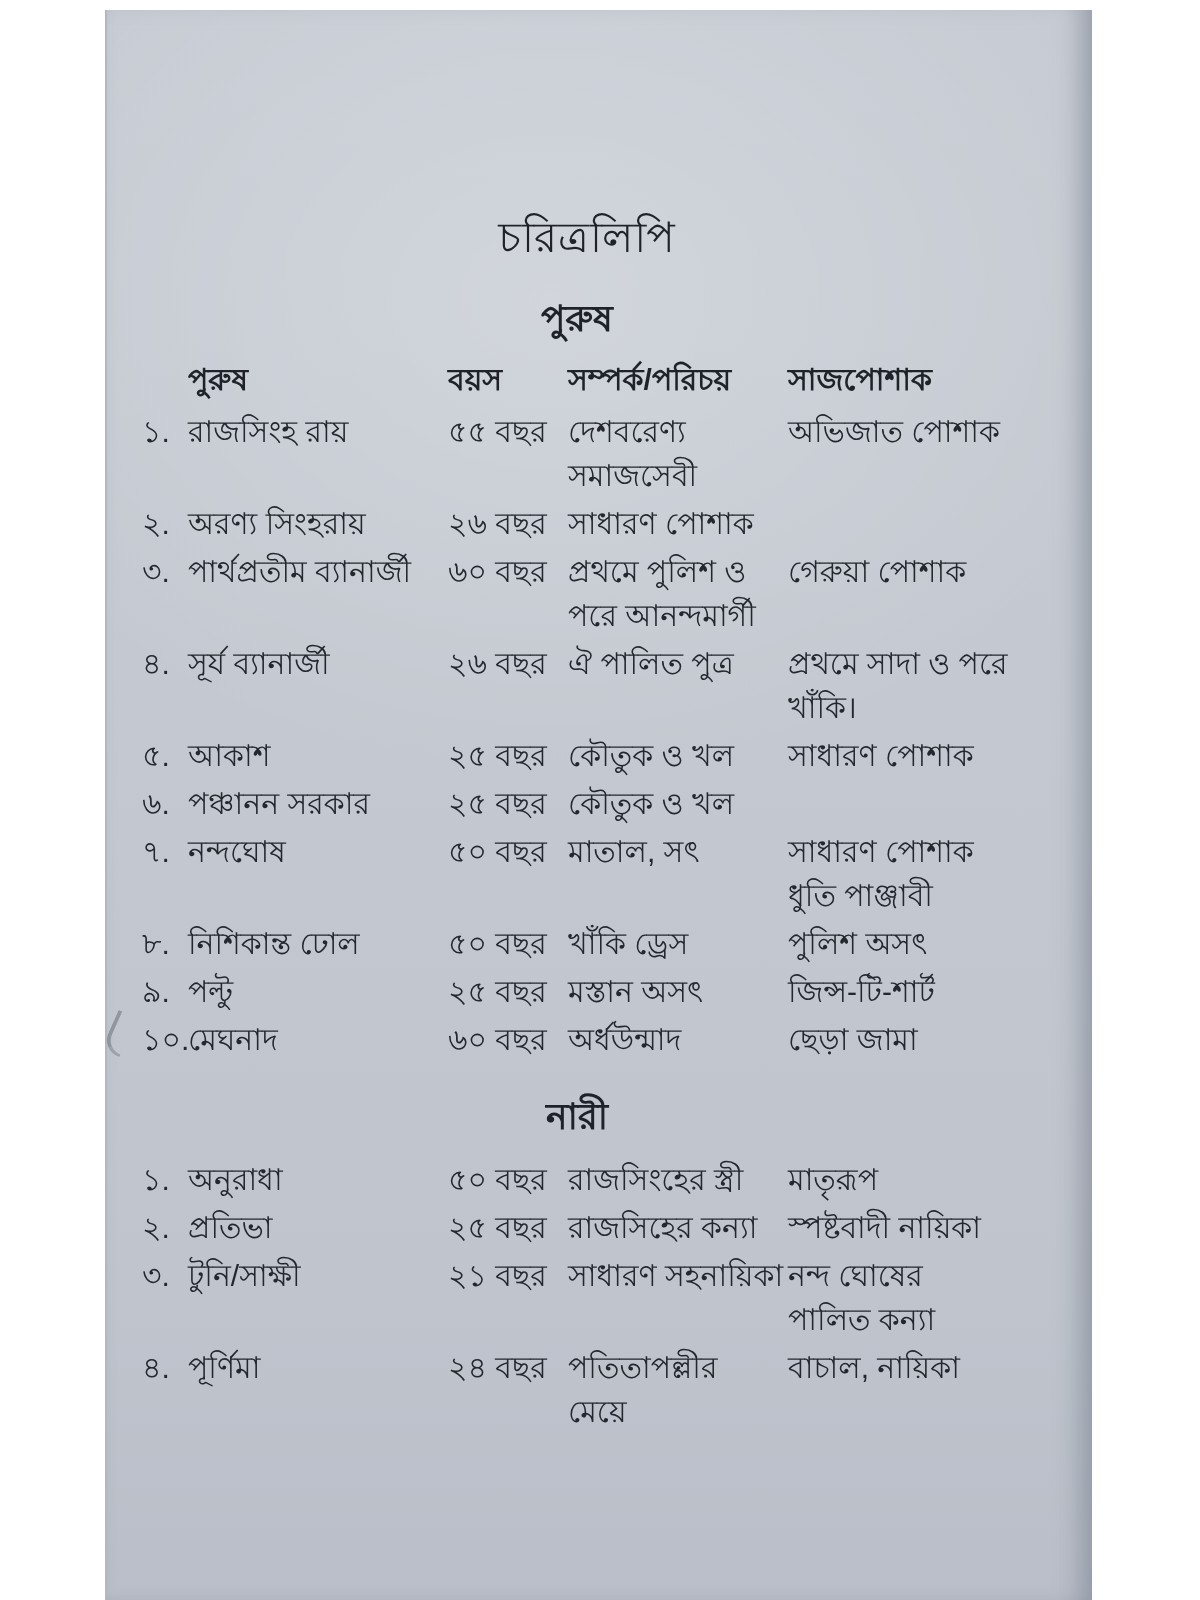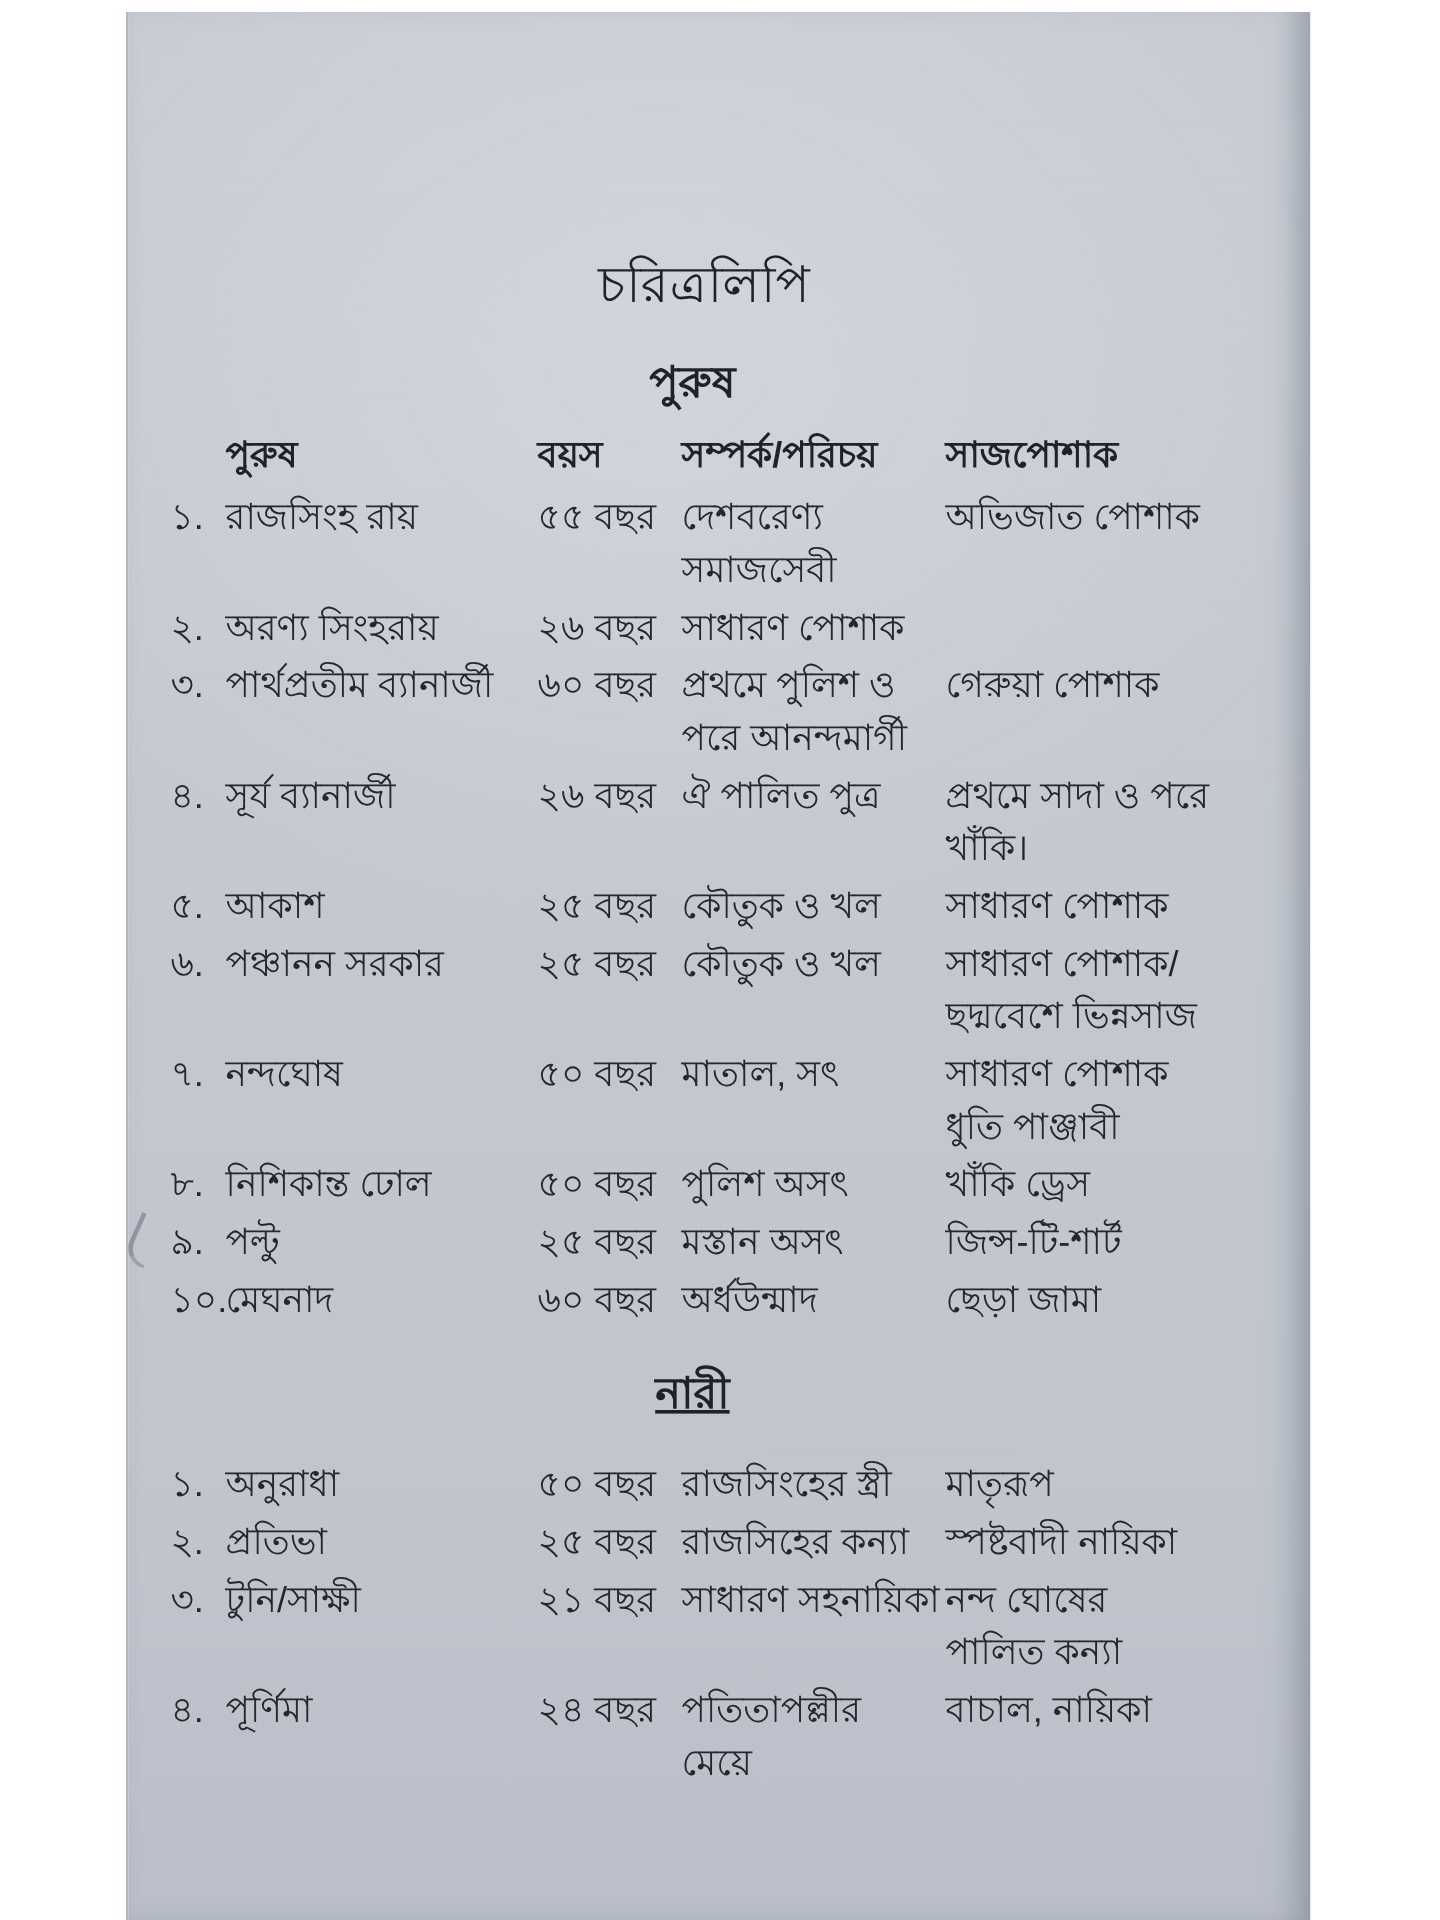--- a/index.html
+++ b/index.html
@@ -45,22 +45,21 @@
   .section-heading {
     text-align: center;
     font-size: 36px;
     line-height: 50px;
     font-weight: bold;
     margin: 0 60px 14px 0;
     color: #1f2228;
   }
   .section-heading.female {
     margin-top: 30px;
-    margin-bottom: 30px;
-    text-decoration: underline;
+    margin-bottom: 16px;
   }
   .ctable { width: 100%; }
   .row {
     display: grid;
     grid-template-columns: 46px 260px 120px 220px 1fr;
     margin-bottom: 4px;
   }
   .header-row { margin-bottom: 8px; }
   .cell {
     font-size: 30px;
@@ -140,37 +139,35 @@
           <div class="cell">আকাশ</div>
           <div class="cell">২৫ বছর</div>
           <div class="cell">কৌতুক ও খল</div>
           <div class="cell">সাধারণ পোশাক</div>
         </div>
         <div class="row">
           <div class="cell">৬.</div>
           <div class="cell">পঞ্চানন সরকার</div>
           <div class="cell">২৫ বছর</div>
           <div class="cell">কৌতুক ও খল</div>
-          <div class="cell">সাধারণ পোশাক/
-ছদ্মবেশে ভিন্নসাজ</div>
         </div>
         <div class="row">
           <div class="cell">৭.</div>
           <div class="cell">নন্দঘোষ</div>
           <div class="cell">৫০ বছর</div>
           <div class="cell">মাতাল, সৎ</div>
           <div class="cell">সাধারণ পোশাক
 ধুতি পাঞ্জাবী</div>
         </div>
         <div class="row">
           <div class="cell">৮.</div>
           <div class="cell">নিশিকান্ত ঢোল</div>
           <div class="cell">৫০ বছর</div>
+          <div class="cell">খাঁকি ড্রেস</div>
           <div class="cell">পুলিশ অসৎ</div>
-          <div class="cell">খাঁকি ড্রেস</div>
         </div>
         <div class="row">
           <div class="cell">৯.</div>
           <div class="cell">পল্টু</div>
           <div class="cell">২৫ বছর</div>
           <div class="cell">মস্তান অসৎ</div>
           <div class="cell">জিন্স-টি-শার্ট</div>
         </div>
         <div class="row">
           <div class="cell">১০.</div>

